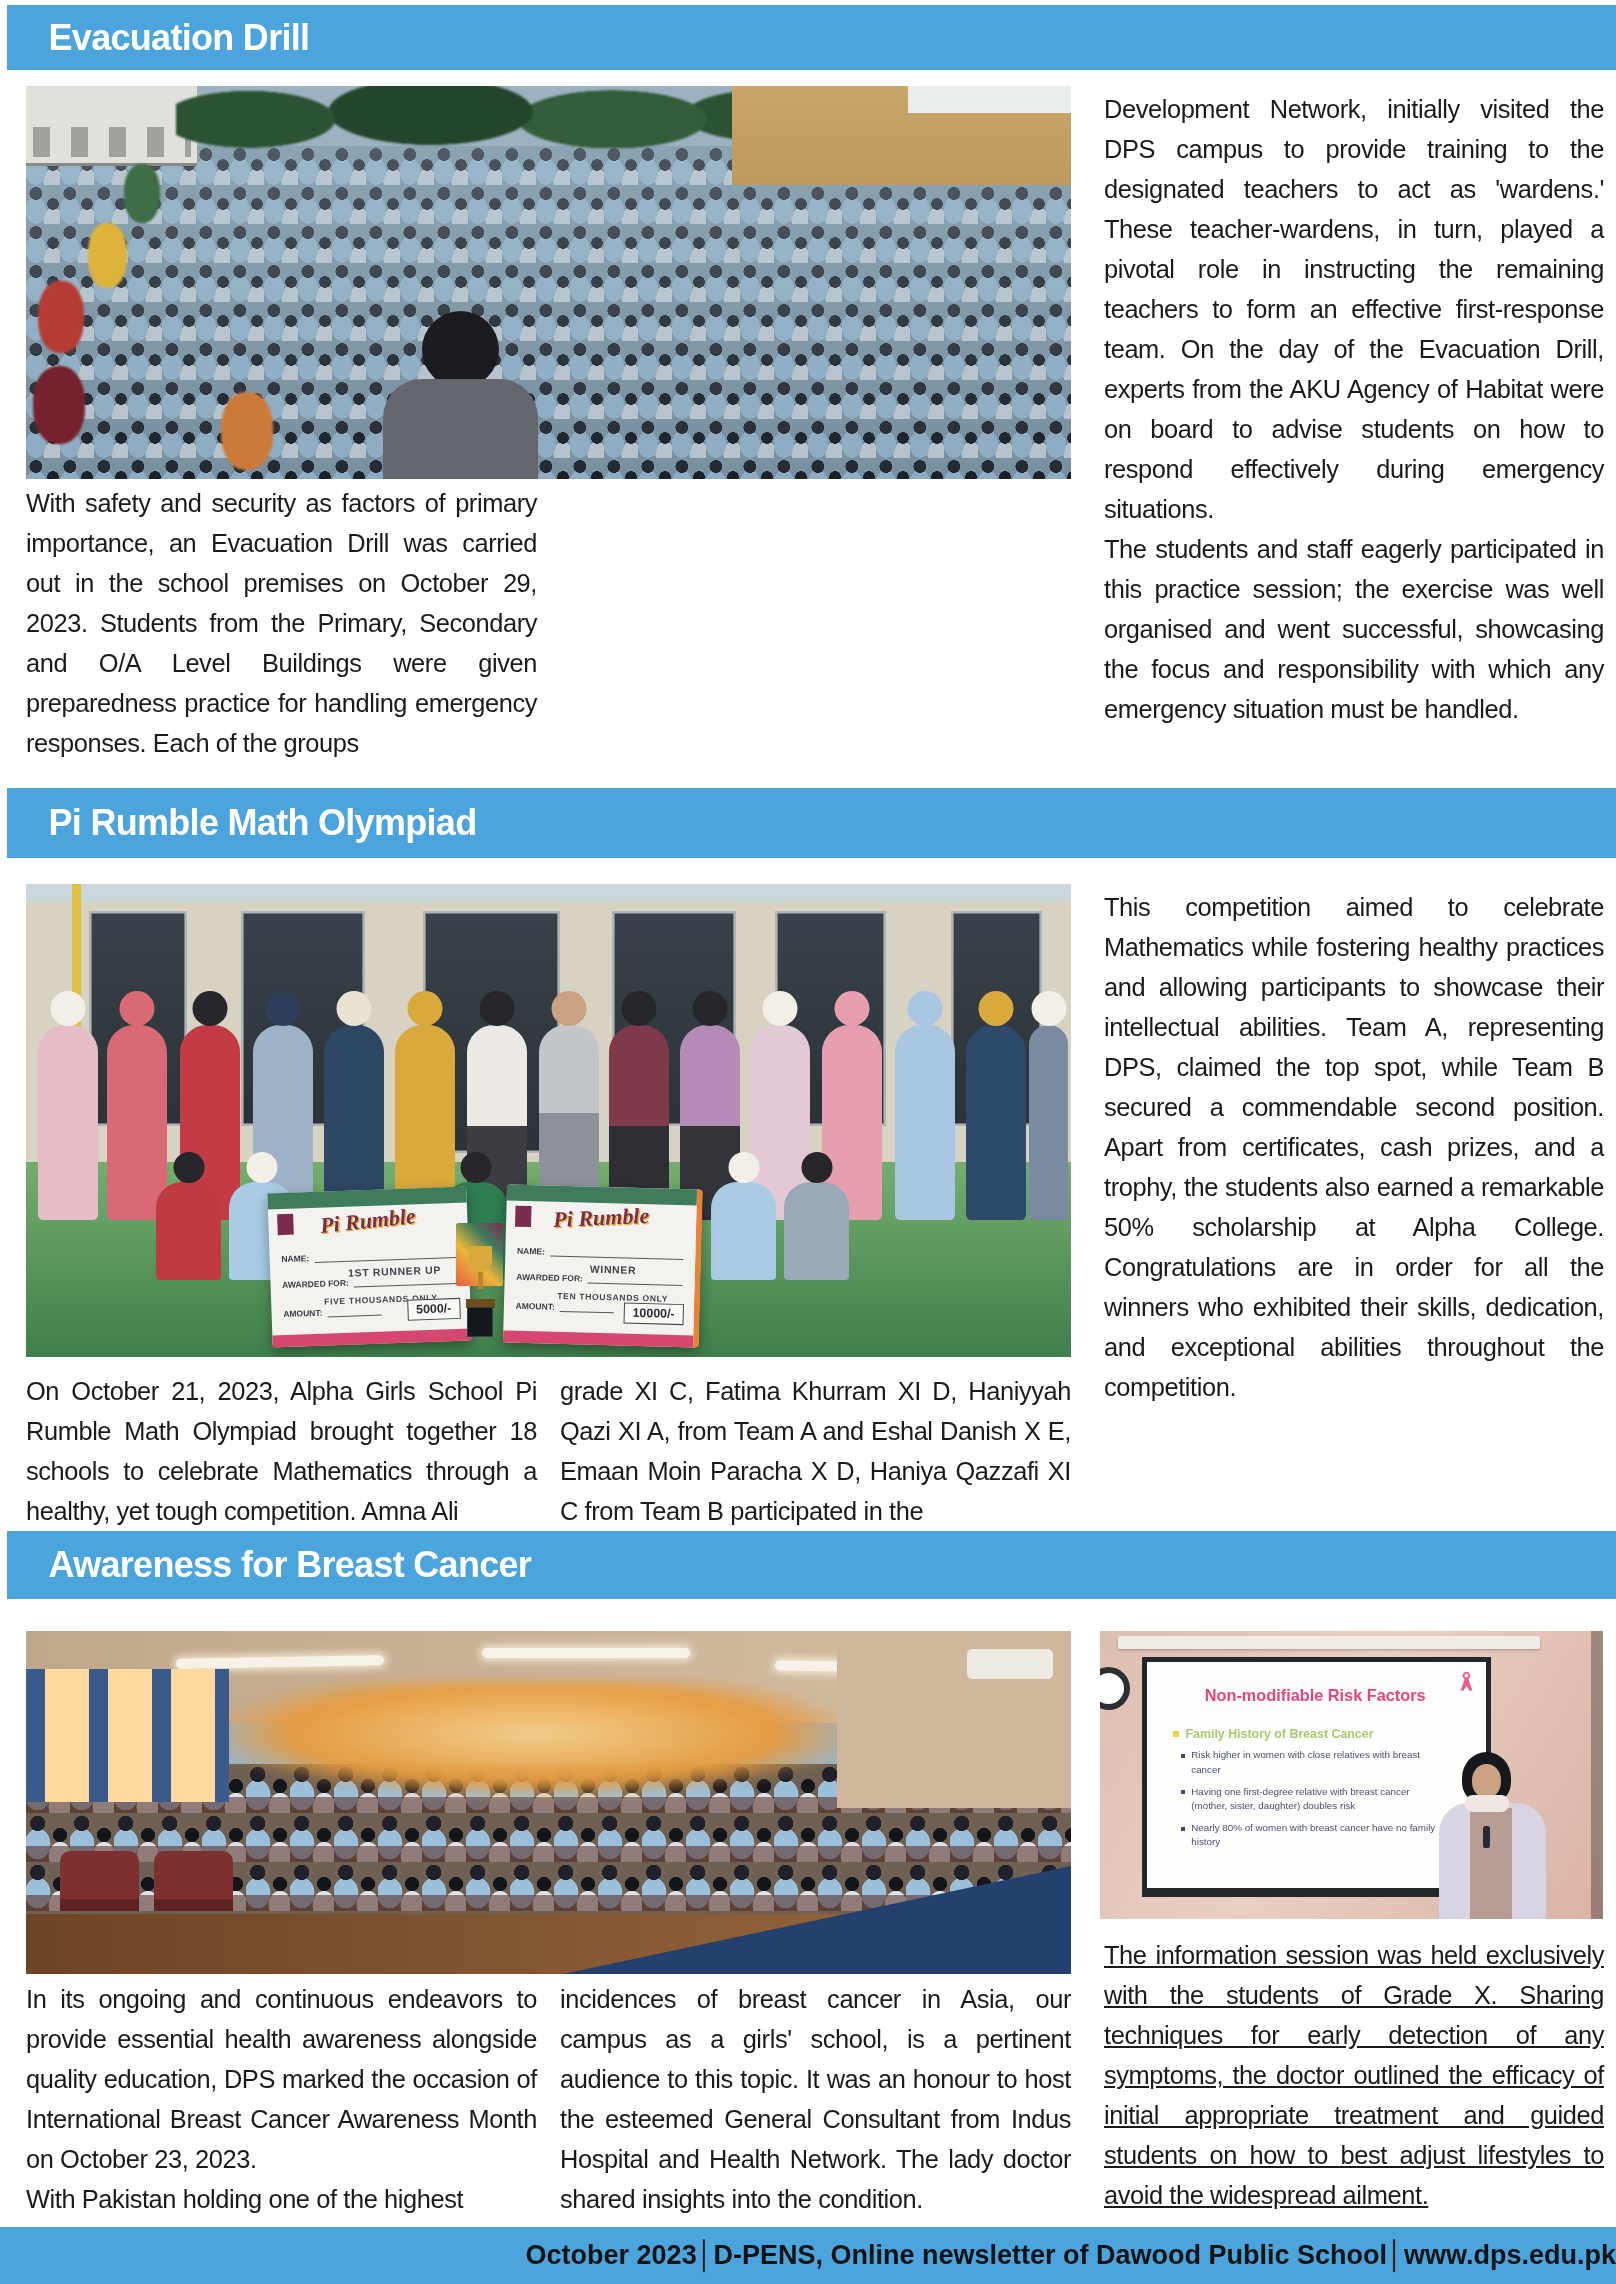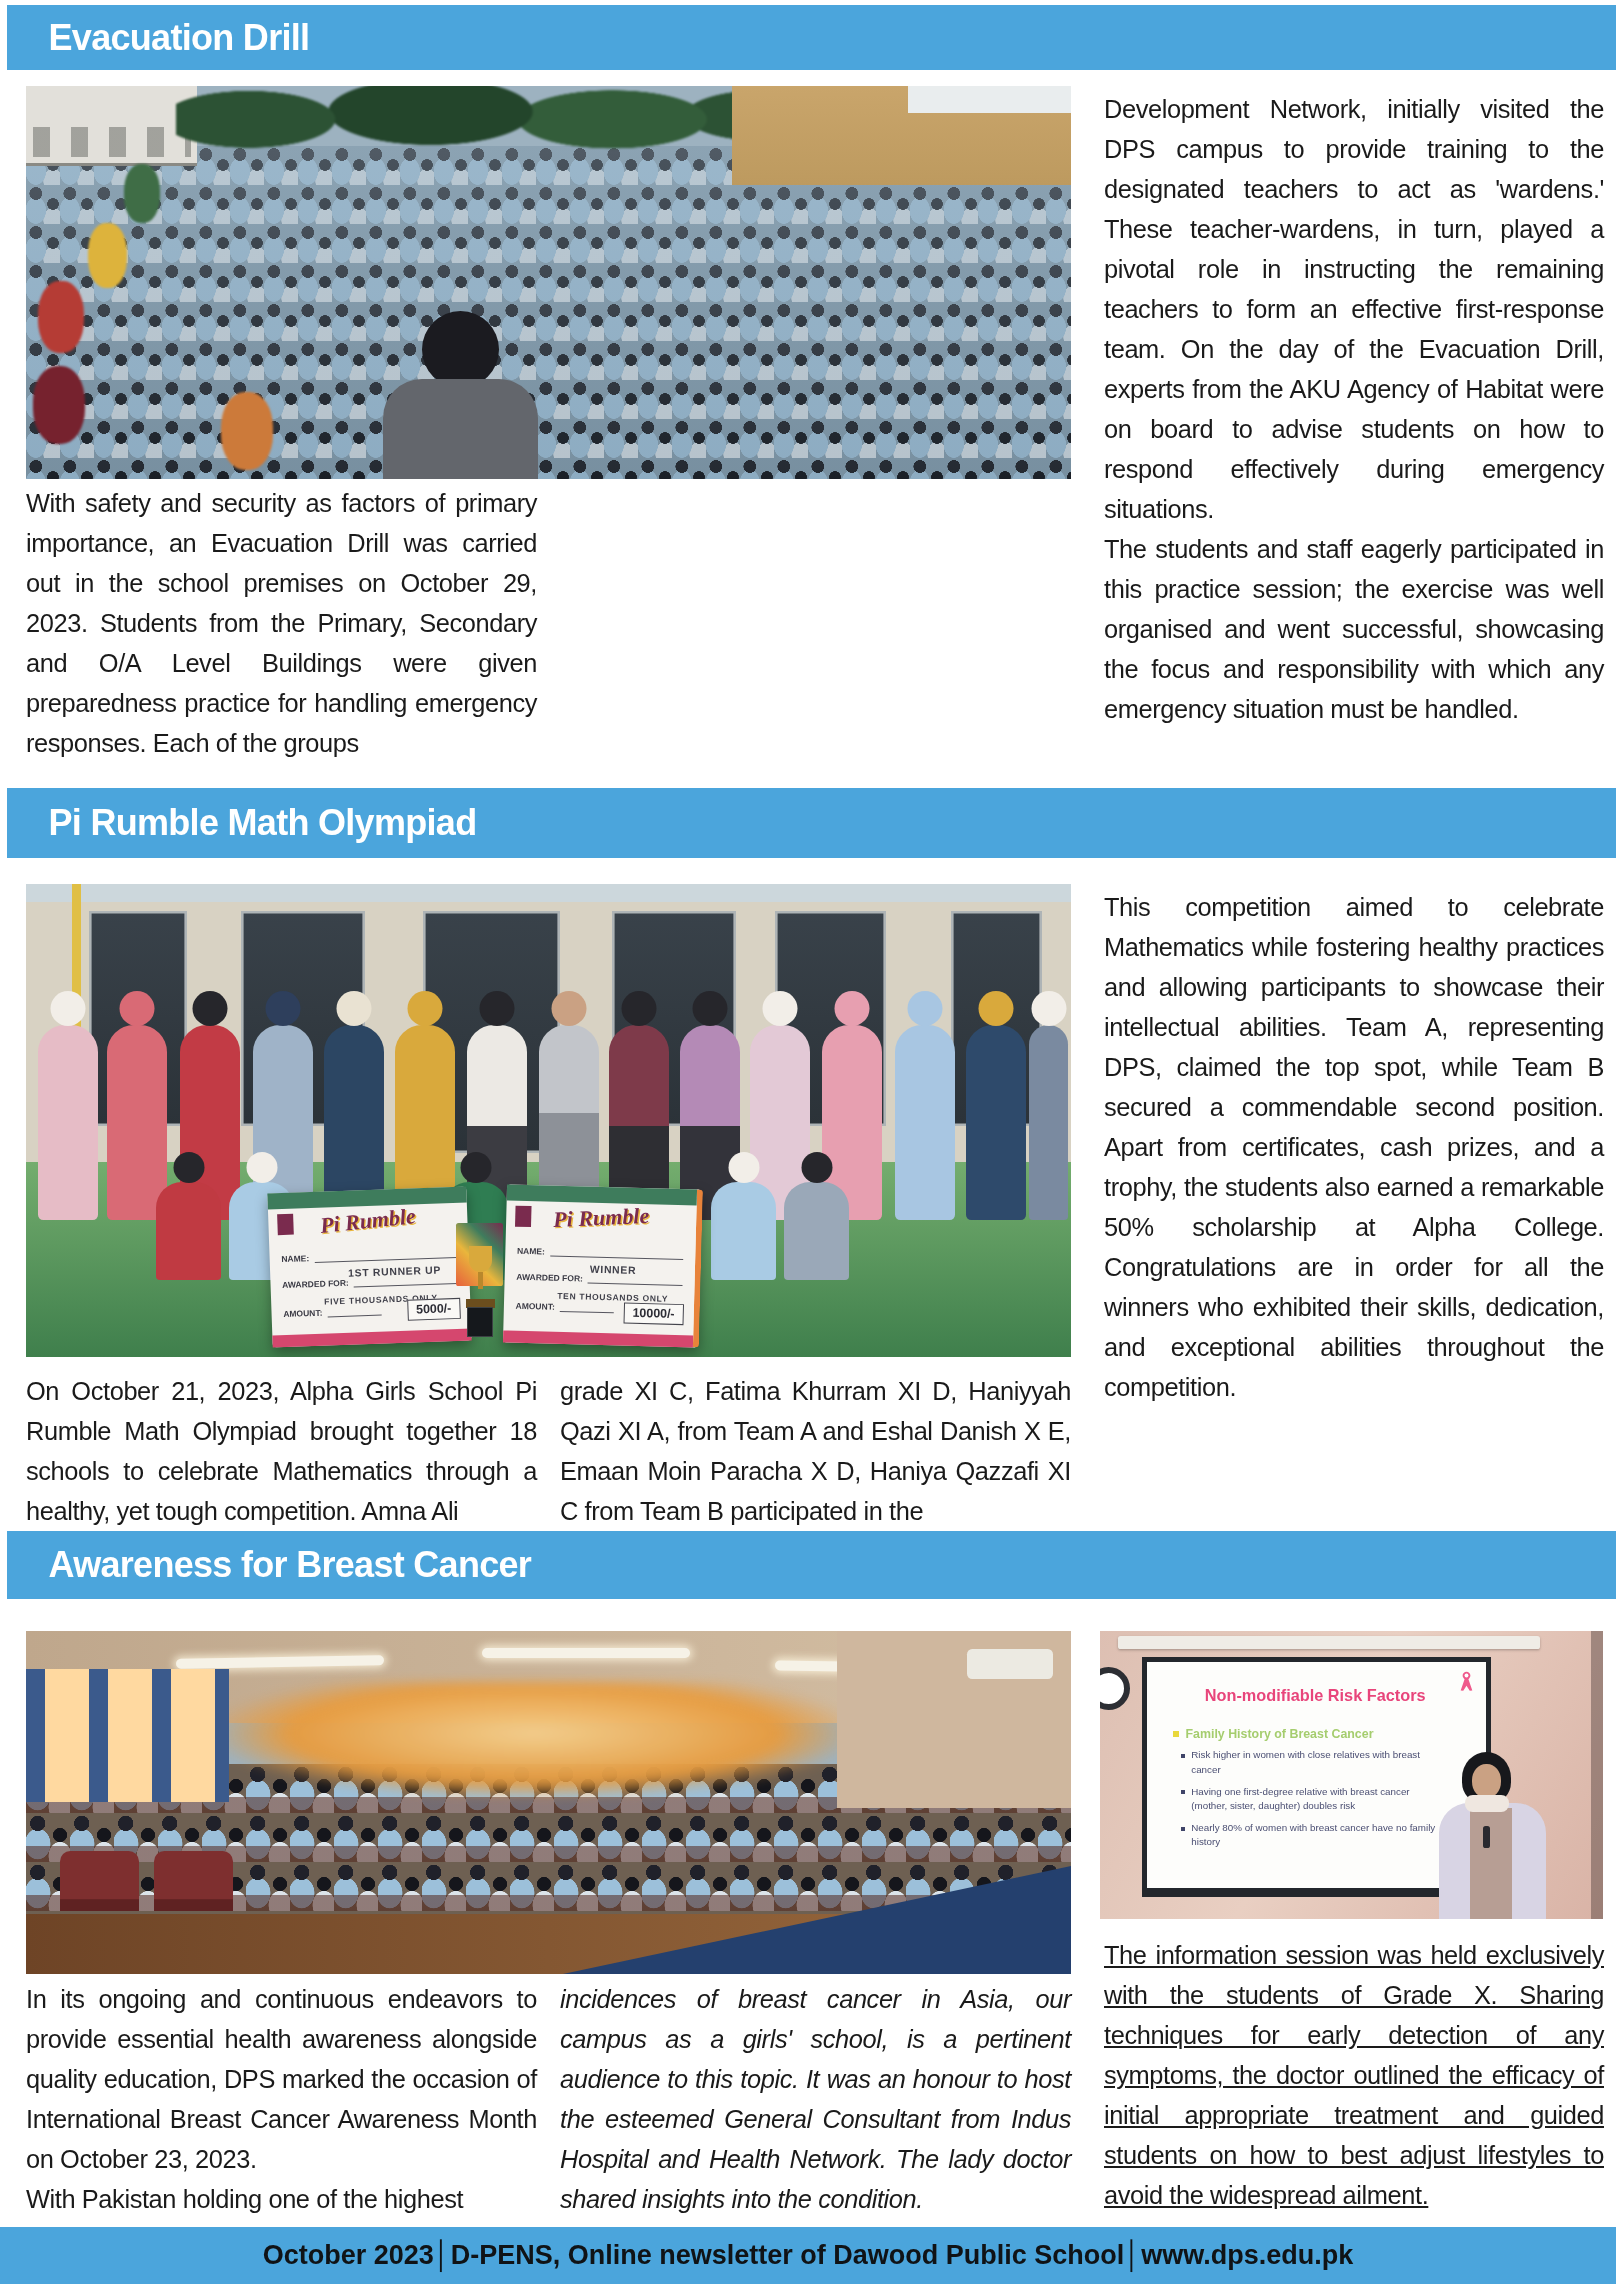--- a/index.html
+++ b/index.html
@@ -17,26 +17,26 @@
   
   .col{position:absolute;font-size:25.4px;line-height:40px;letter-spacing:-0.4px;}
   .col p{margin:0;text-align:justify;}
   #s1c1{left:26px;top:483px;width:511px;}
   #s1c2{left:560px;top:483px;width:511px;}
   #s1c3{left:1104px;top:89px;width:500px;}
   #s2c3{left:1104px;top:887px;width:500px;}
   #s2c1{left:26px;top:1371px;width:511px;}
   #s2c2{left:560px;top:1371px;width:511px;}
   #s3c1{left:26px;top:1979px;width:511px;line-height:40px;}
-  #s3c2{left:560px;top:1979px;width:511px;line-height:40px;font-style:italic;}
+  #s3c2{left:560px;top:1979px;width:511px;line-height:40px;}
   #s3c3{left:1104px;top:1935px;width:500px;line-height:40px;text-decoration:underline;}
 
   
   .footer{position:absolute;left:0;right:0;top:2227px;height:57px;background:#4BA5DC;
-          display:flex;align-items:center;justify-content:center;}
+          display:flex;align-items:center;justify-content:flex-end;}
   .footer .ftext{font-size:27px;font-weight:bold;color:#101316;}
 
   
   .photo{position:absolute;overflow:hidden;background:#9db2c0;}
   #photo1{left:26px;top:86px;width:1045px;height:393px;}
   #photo2{left:26px;top:884px;width:1045px;height:473px;}
   #photo3{left:26px;top:1631px;width:1045px;height:343px;}
   #photo4{left:1100px;top:1631px;width:503px;height:288px;background:linear-gradient(120deg,#ddbfb2,#e9cfc2 45%,#d9b3a6);}
 
   

